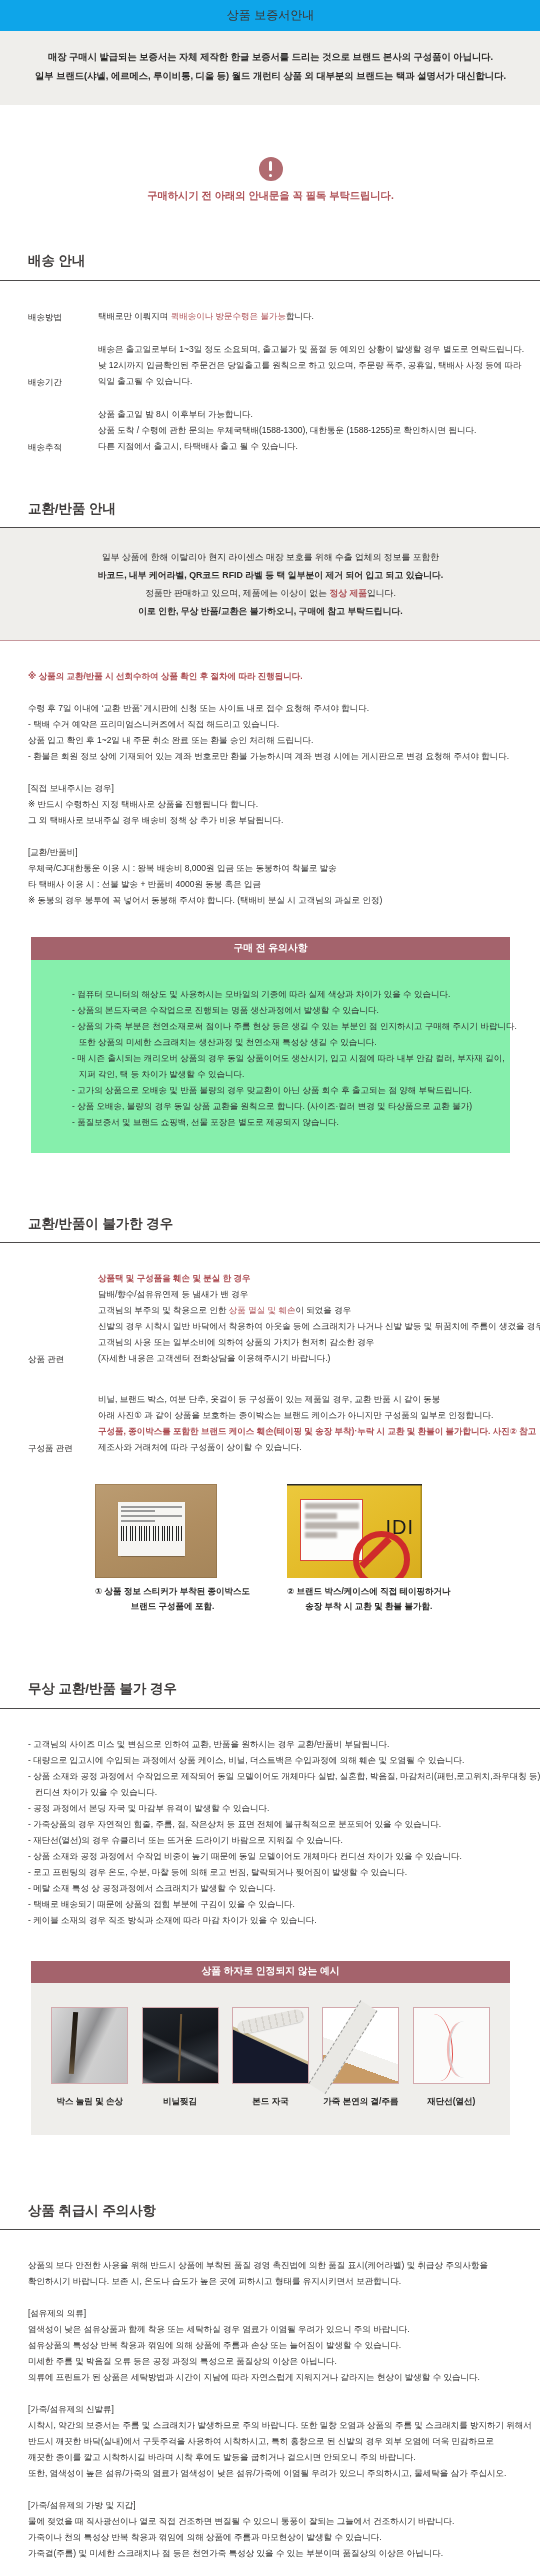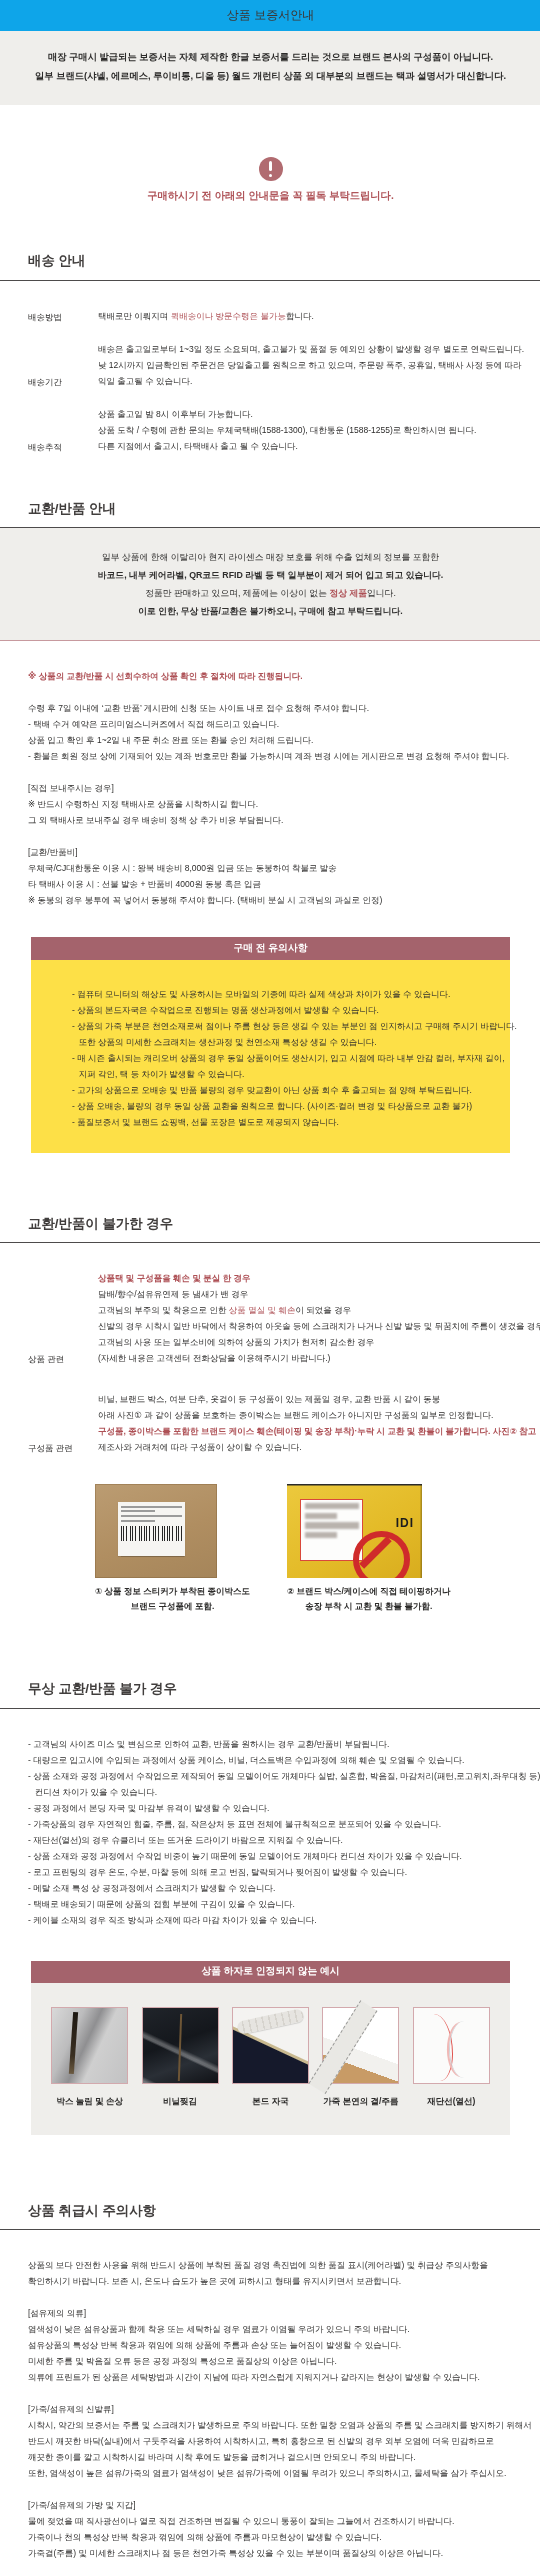--- a/index.html
+++ b/index.html
@@ -36,37 +36,37 @@
   .row-label{width:70px;flex-shrink:0;}
   .row-body{flex:1;}
 
   
   .ex-panel{background:#efeeeb;text-align:center;padding:19.6px 0 20.6px;border-bottom:0.5px solid #c7999e;font-size:8.8px;}
   .ex-panel .line{line-height:18px;}
 
   
   .nbox{margin:0 31px;}
   .nbox-head{background:#a4636c;color:#ffffff;font-weight:bold;font-size:9.8px;text-align:center;padding:4.6px 0 5.2px;}
-  .nbox-body{background:#fde047;padding:26px 10.3px 23px 41px;font-size:8.5px;}
+  .nbox-body{background:#86efac;padding:26px 10.3px 23px 41px;font-size:8.5px;}
   .indent{padding-left:6.7px;}
 
   
   .photos{display:flex;margin:29px 0 0 95px;gap:37px;}
   .photo-col{text-align:center;}
   .photo{position:relative;overflow:hidden;}
   .photo.cardboard{width:122px;height:94px;background:linear-gradient(160deg,#bb9c72 0%,#b08e61 55%,#a5855a 100%);
                    box-shadow:inset 0 0 0 1px rgba(120,90,50,.35);}
   .ship-label{position:absolute;left:23px;top:17.5px;width:61px;height:47px;background:#f6f5f2;box-shadow:0 0.5px 1px rgba(0,0,0,.25);padding:3.6px 3.1px;}
   .lbl-bar{height:2.1px;background:#9b9b9b;margin-bottom:2.6px;}
   .lbl-bar.short{width:55%;}
   .barcode{height:15.5px;margin-top:4.1px;
            background:repeating-linear-gradient(90deg,#262626 0 1px,transparent 1px 2.1px,#262626 2.1px 2.6px,transparent 2.6px 4.6px);}
   .photo.brandbox{width:135px;height:94px;background:linear-gradient(150deg,#ecc93d 0%,#e3ba27 60%,#d8ac1e 100%);
                   box-shadow:inset 0 1.5px 0 #2b2b2b, inset -1.5px 0 0 rgba(0,0,0,.25);}
-  .brand-visible{position:absolute;right:8px;top:32px;font-size:12px;font-weight:bold;color:#1d1d1d;letter-spacing:1px;}
+  .brand-visible{position:absolute;right:8px;top:32px;font-size:20px;font-weight:normal;color:#1d1d1d;letter-spacing:1px;}
   .ship-label2{position:absolute;left:13.4px;top:14.4px;width:54px;height:54px;background:#fdfdfc;border:1.5px solid #d9483b;padding:3.1px;}
   .blur-blk{background:#b9b3ad;filter:blur(1px);height:6.2px;margin-bottom:3.6px;}
   .blur-blk.w60{width:60%;}
   .no-sign{position:absolute;right:12.4px;bottom:-9.3px;width:45px;height:45px;border:6.7px solid #cf2b2b;border-radius:50%;background:transparent;}
   .no-bar{position:absolute;left:-3.1px;top:12.4px;width:39px;height:7.2px;background:#cf2b2b;transform:rotate(-45deg);}
   .caption{margin-top:6px;font-size:8.5px;font-weight:bold;line-height:14.4px;color:#2c2b2a;}
 
   
   .defect-body{background:#efeeeb;padding:24px 0 27px;display:flex;justify-content:center;gap:13.4px;}
   .defect-item{text-align:center;}
@@ -156,21 +156,21 @@
 
   <div class="sec-body">
     <div class="line redbold">※ 상품의 교환/반품 시 선회수하여 상품 확인 후 절차에 따라 진행됩니다.</div>
     <div class="gap"></div>
     <div class="line">수령 후 7일 이내에 ‘교환 반품’ 게시판에 신청 또는 사이트 내로 접수 요청해 주셔야 합니다.</div>
     <div class="line">- 택배 수거 예약은 프리미엄스니커즈에서 직접 해드리고 있습니다.</div>
     <div class="line">상품 입고 확인 후 1~2일 내 주문 취소 완료 또는 환불 승인 처리해 드립니다.</div>
     <div class="line">- 환불은 회원 정보 상에 기재되어 있는 계좌 번호로만 환불 가능하시며 계좌 변경 시에는 게시판으로 변경 요청해 주셔야 합니다.</div>
     <div class="gap"></div>
     <div class="line">[직접 보내주시는 경우]</div>
-    <div class="line">※ 반드시 수령하신 지정 택배사로 상품을 시착하시길 합니다.</div>
+    <div class="line">※ 반드시 수령하신 지정 택배사로 상품을 진행됩니다 합니다.</div>
     <div class="line">그 외 택배사로 보내주실 경우 배송비 정책 상 추가 비용 부담됩니다.</div>
     <div class="gap"></div>
     <div class="line">[교환/반품비]</div>
     <div class="line">우체국/CJ대한통운 이용 시 : 왕복 배송비 8,000원 입금 또는 동봉하여 착불로 발송</div>
     <div class="line">타 택배사 이용 시 : 선불 발송 + 반품비 4000원 동봉 혹은 입금</div>
     <div class="line">※ 동봉의 경우 봉투에 꼭 넣어서 동봉해 주셔야 합니다. (택배비 분실 시 고객님의 과실로 인정)</div>
   </div>
 
   <div class="sp-56"></div>
 

